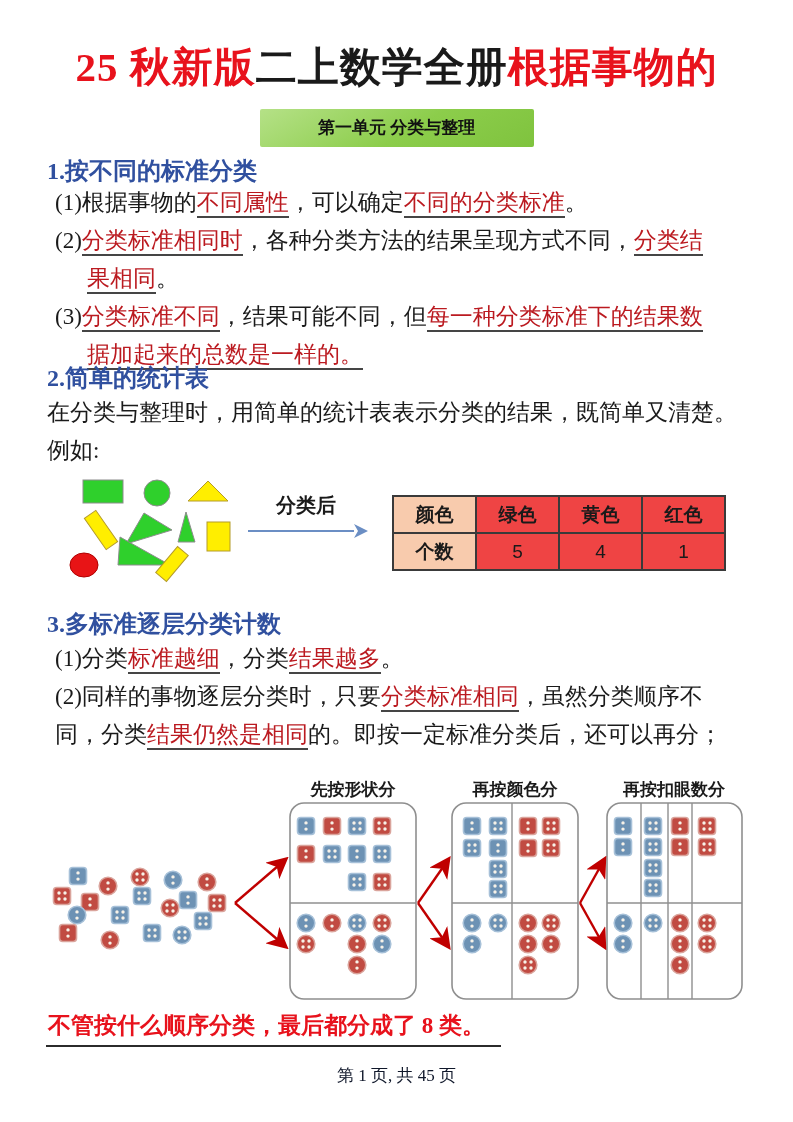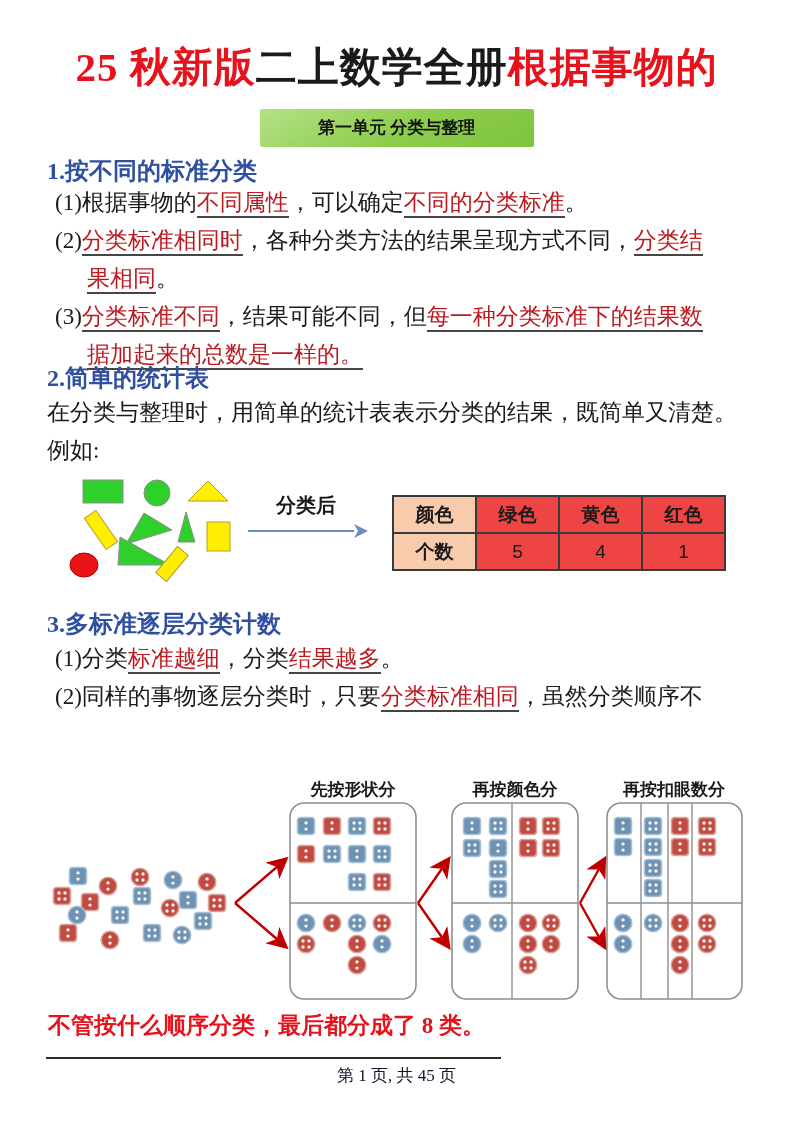--- a/index.html
+++ b/index.html
@@ -41,21 +41,21 @@
   .ex-table{position:absolute;left:332px;top:27px;border-collapse:collapse;padding-left:12px;}
   .ex-table td{width:79px;height:33px;border:2px solid var(--table-border);
     text-align:center;font-size:19px;font-weight:bold;background:#ef4444;}
   .ex-table td.peach{background:var(--table-header-bg);}
   .ex-table td.val{font-weight:normal;font-size:19px;font-family:"Liberation Sans",sans-serif;}
   
   .diagram{top:778px;left:40px;width:716px;height:232px;}
   
   .conclusion{top:1010px;left:46px;font-size:23px;font-weight:bold;
     color:var(--title-red);border-bottom:2px solid #2b2b2b;
-    padding:0 16px 16px 2px;white-space:nowrap;}
+    padding:0 16px 4px 2px;white-space:nowrap;}
   
   .footer{top:1064px;left:0;width:793px;text-align:center;font-size:17px;color:#0f172a;}
 </style>
 </head>
 <body>
 
 <div class="abs doc-title">
   <span class="red">25 秋新版</span><span>二上数学全册</span><span class="red">根据事物的</span>
 </div>
 
@@ -109,20 +109,21 @@
       <td class="val">1</td>
     </tr>
   </tbody>
     </table>
 </div>
 
 <div class="abs h-blue sec3-h">3.多标准逐层分类计数</div>
 <div class="abs lines sec3-lines">
     <div class="tline"><span class="">(1)分类</span><span class="seg-red seg-u">标准越细</span><span class="">，分类</span><span class="seg-red seg-u">结果越多</span><span class="">。</span></div>
     <div class="tline"><span class="">(2)同样的事物逐层分类时，只要</span><span class="seg-red seg-u">分类标准相同</span><span class="">，虽然分类顺序不</span></div>
+    <div class="tline"><span class="">同，分类</span><span class="seg-red seg-u">结果仍然是相同</span><span class="">的。即按一定标准分类后，还可以再分；</span></div>
   </div>
 
 <div class="abs diagram">
   <svg id="diagram-svg" width="716" height="232" viewBox="0 0 716 232">
       <defs>
         <marker id="arr" markerWidth="9" markerHeight="9" refX="7" refY="4.5" orient="auto">
           <path d="M0,0 L9,4.5 L0,9 L2.5,4.5 Z" fill="#c00000"></path>
         </marker>
       </defs>
       <text x="313" y="17" text-anchor="middle" font-size="17" font-weight="bold" fill="#1a1a1a">先按形状分</text>

